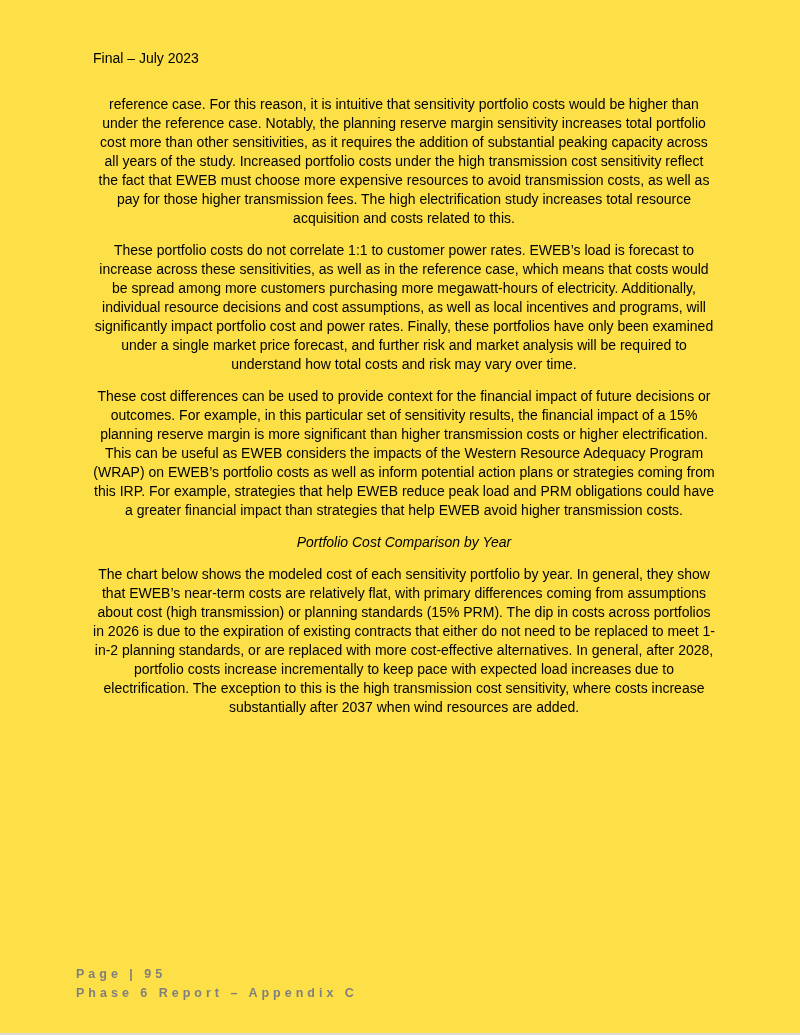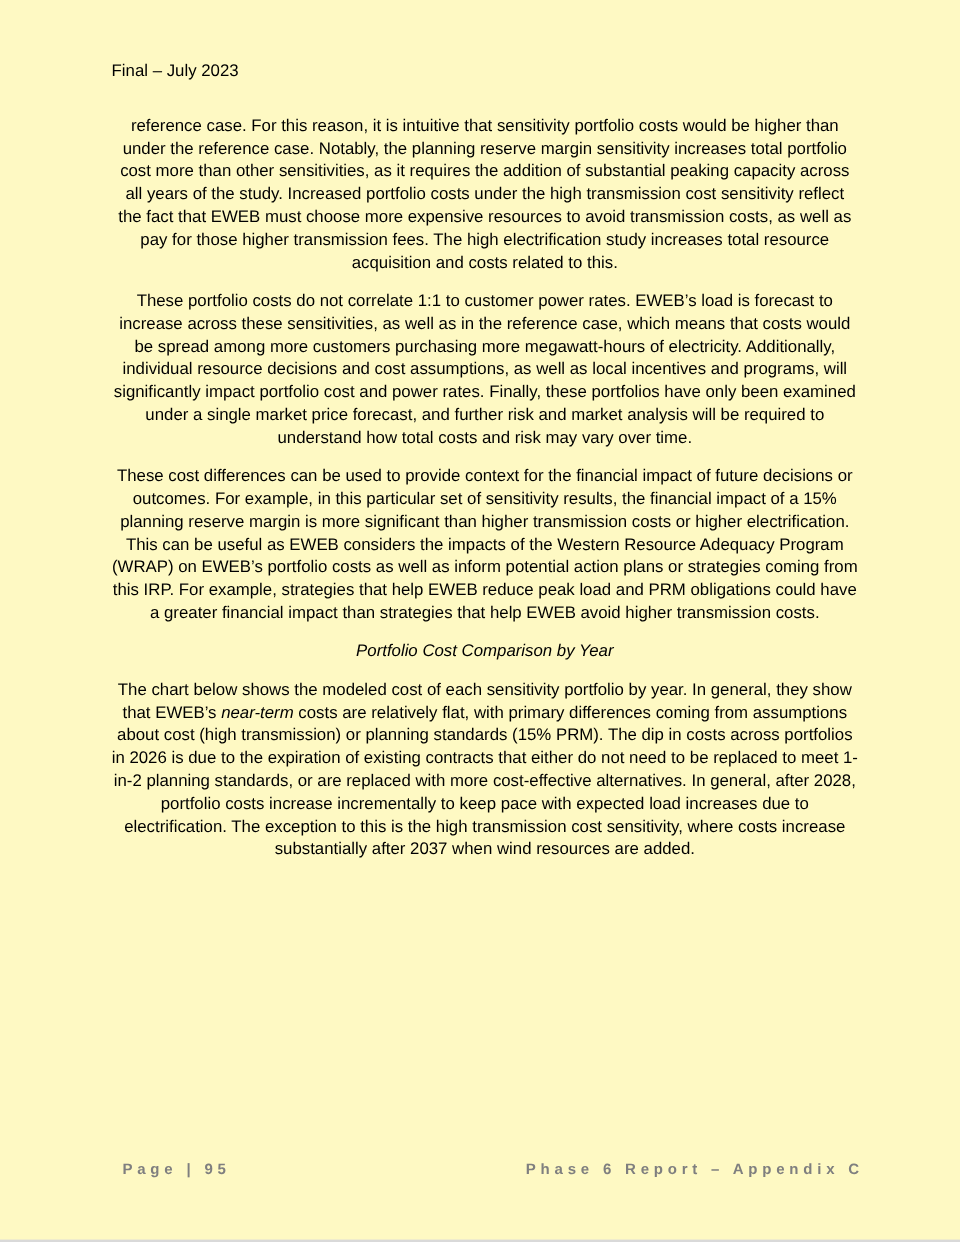--- a/index.html
+++ b/index.html
@@ -1,21 +1,21 @@
 <!DOCTYPE html>
 <html><head>
 <meta charset="utf-8">
 <style>
   * { margin: 0; padding: 0; box-sizing: border-box; }
   html, body { background: #ffffff; }
   .page {
     position: relative;
     width: 800px;
     height: 1035px;
-    background: #fef9c3;
+    background: #fde047;
     font-family: "Liberation Sans", sans-serif;
     font-size: 14px;
     line-height: 19px;
     color: #000000;
     overflow: hidden;
   }
   .header {
     position: absolute;
     top: 49px;
     left: 93px;
@@ -23,33 +23,34 @@
   }
   .body-text {
     position: absolute;
     top: 95px;
     left: 93px;
     width: 622px;
     text-align: center;
   }
   .body-text p { margin-bottom: 13px; }
   .section-heading { font-style: italic; }
-  .italic { font-style: italic; }
+  .italic { }
   .footer {
     position: absolute;
-    left: 102px;
+    left: 76px;
     top: 965px;
     width: 618px;
     display: flex;
     justify-content: space-between;
     color: #7f7f7f;
     font-weight: bold;
     font-size: 12.5px;
     letter-spacing: 4px;
     white-space: nowrap;
+    flex-direction: column;
   }
   .page-edge {
     position: absolute;
     left: 0;
     bottom: 0;
     width: 100%;
     height: 2px;
     background: #d9d9d9;
   }
 </style>

